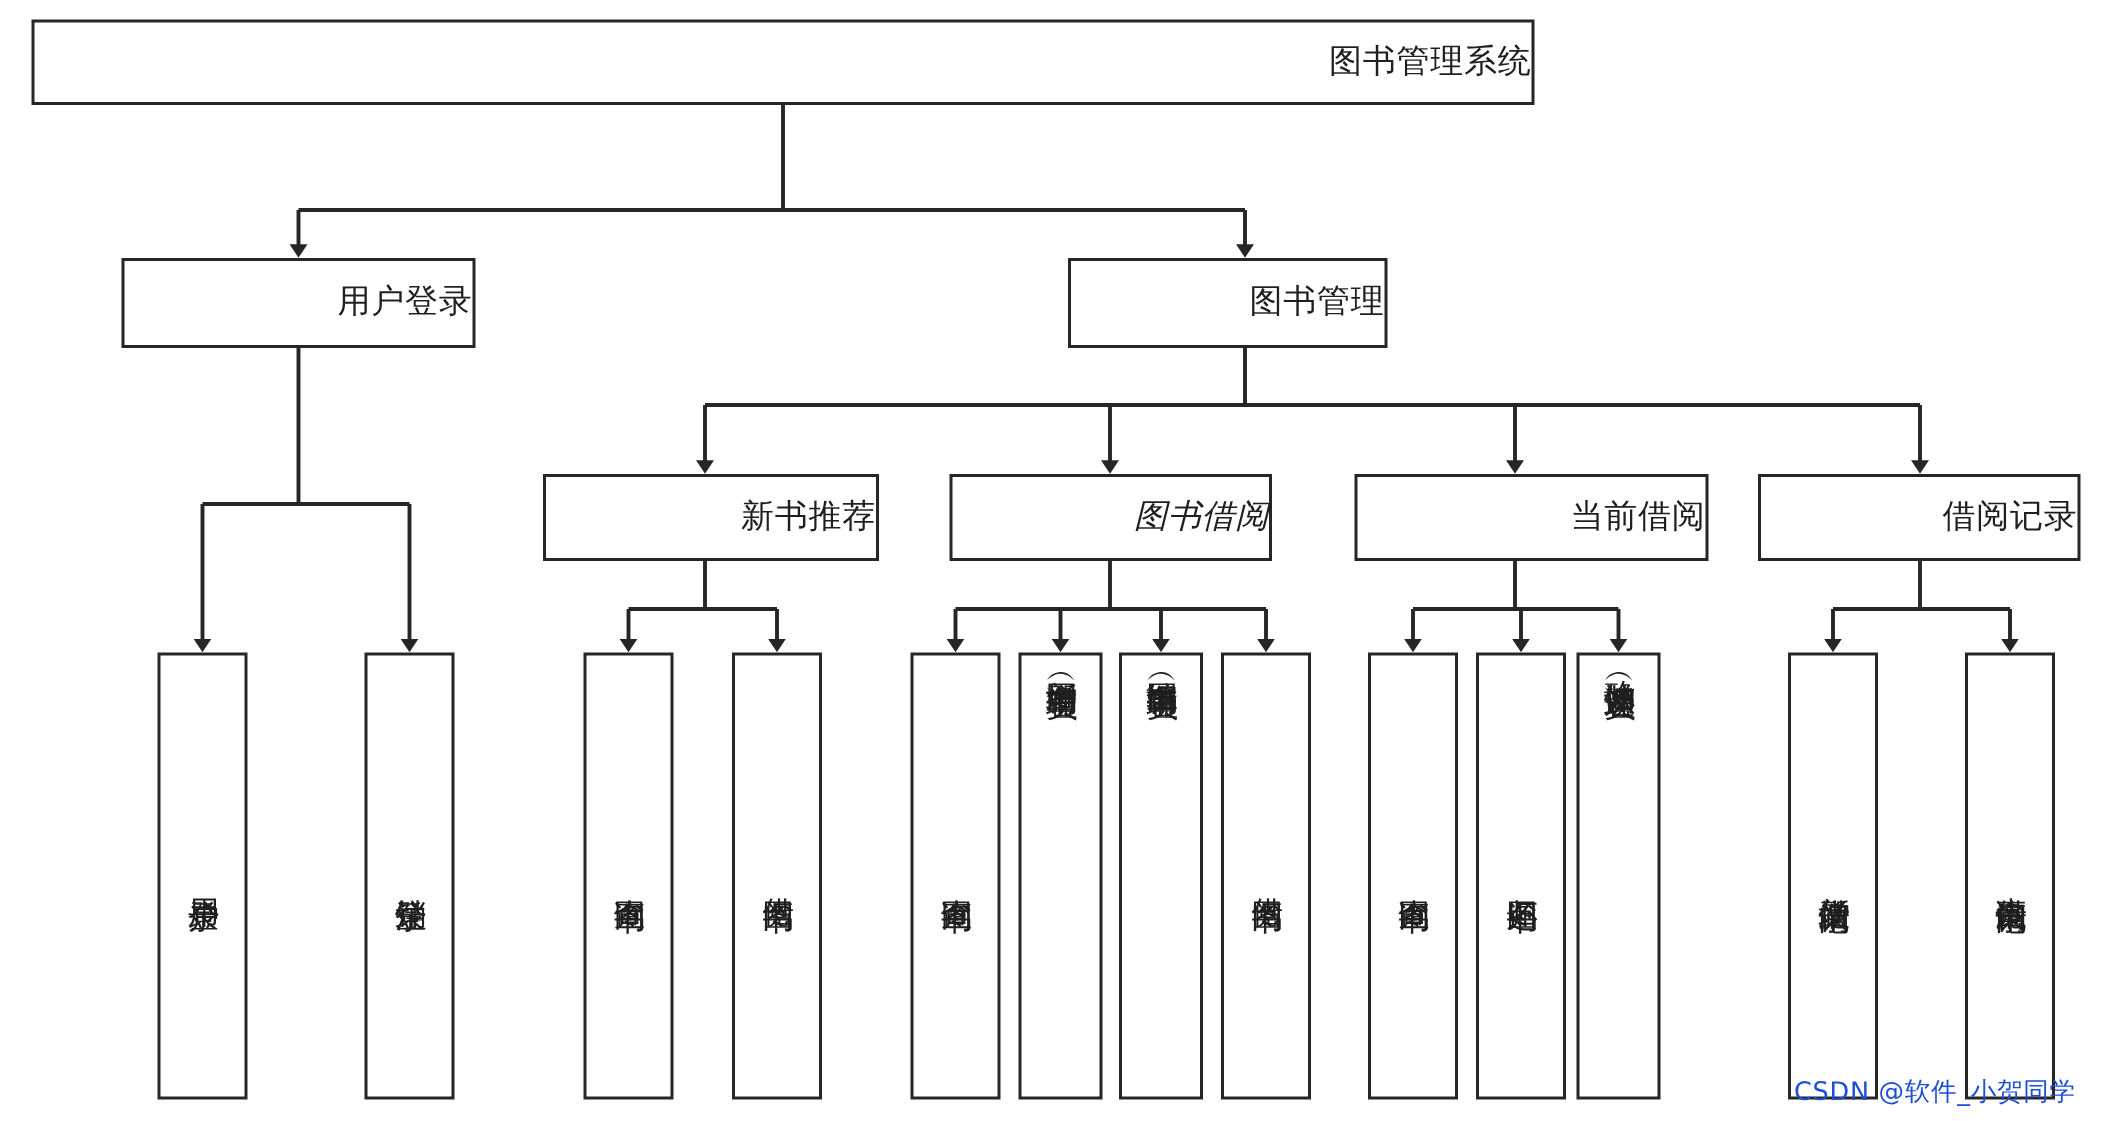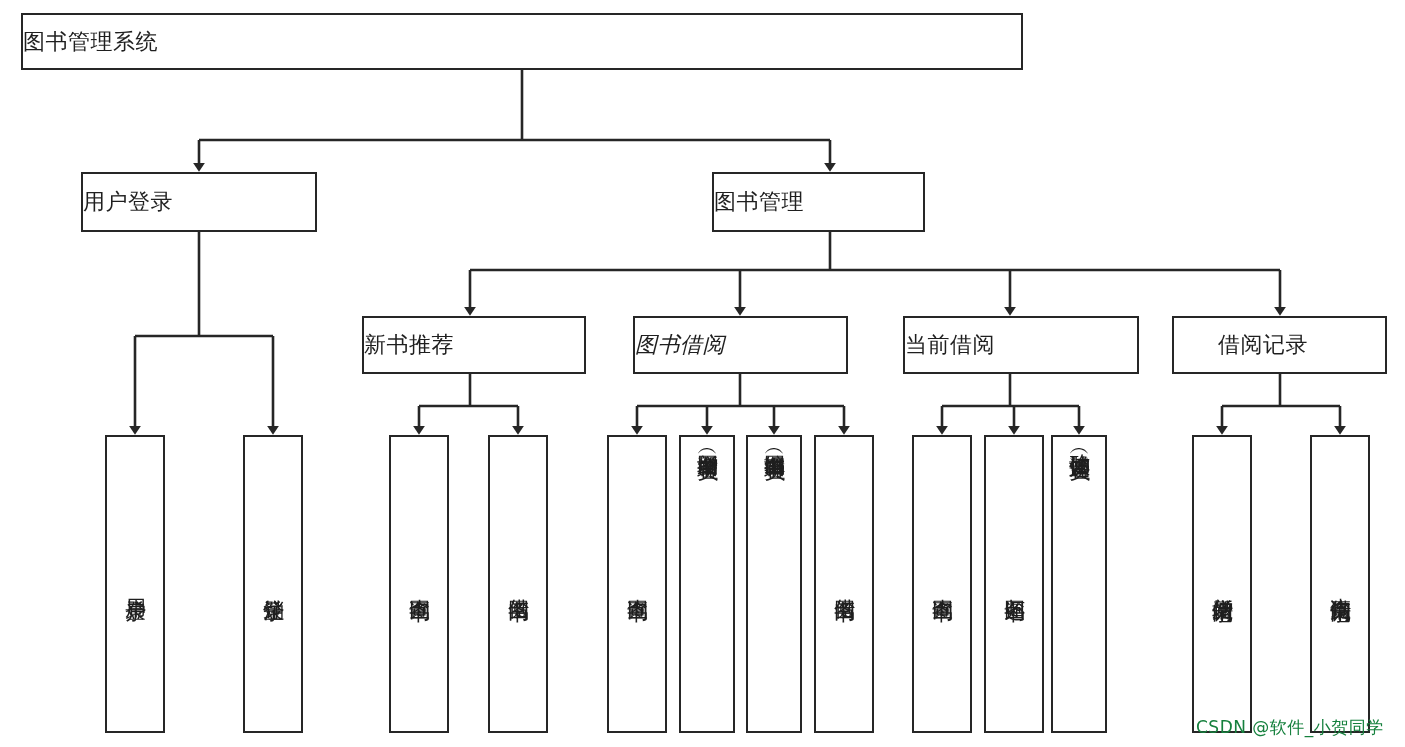--- a/index.html
+++ b/index.html
@@ -24,21 +24,21 @@
     width: 1405px;
     height: 747px;
   }
   .node {
     position: absolute;
     box-sizing: border-box;
     border: 2.5px solid #262626;
     background: #ffffff;
     display: flex;
     align-items: center;
-    justify-content: flex-start;
+    justify-content: flex-end;
     color: #1a1a1a;
   }
   .node-label {
     font-size: 22px;
     line-height: 1.25;
     letter-spacing: 0.5px;
     white-space: nowrap;
     color: #1f1f1f;
   }
   .node.h .node-label {
@@ -57,21 +57,21 @@
     line-height: 1.12;
     letter-spacing: 1px;
     white-space: nowrap;
   }
   .node.v.center-v {
     align-items: center;
   }
   .watermark {
     position: absolute;
     font-size: 17px;
-    color: #15803d;
+    color: #1d4ed8;
     white-space: nowrap;
     letter-spacing: 0.5px;
   }
 </style>
 </head>
 <body>
 
 <div id="canvas">
 
   <svg id="edges" viewBox="0 0 1405 747" xmlns="http://www.w3.org/2000/svg">

